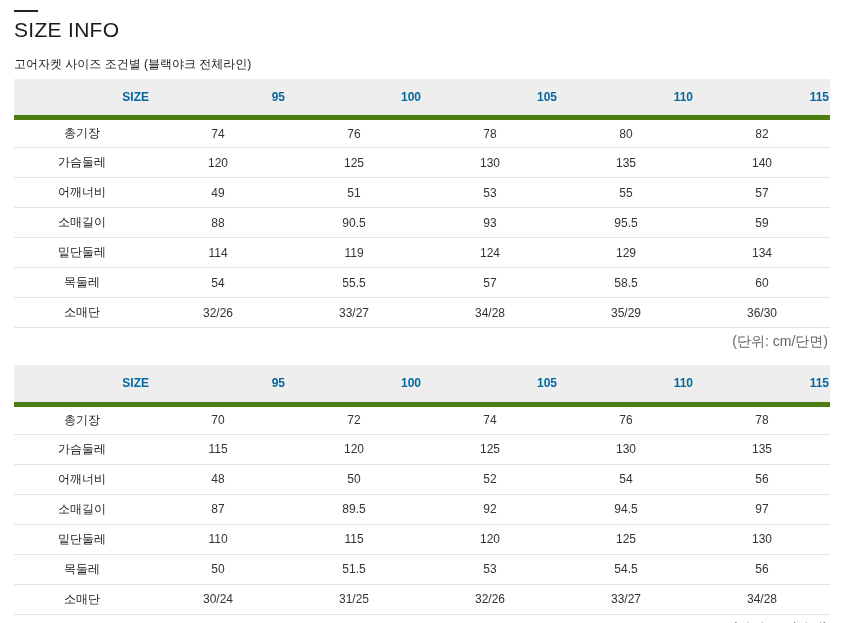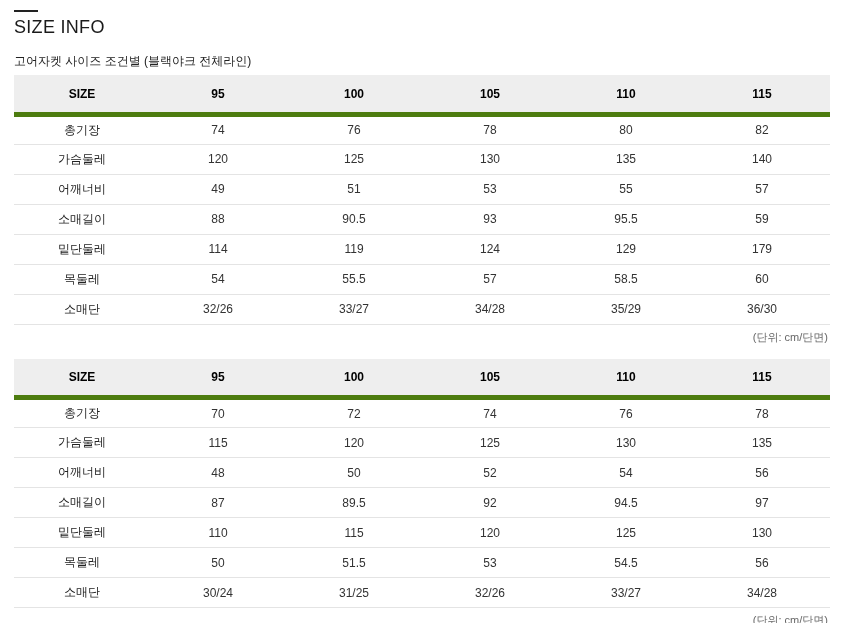--- a/index.html
+++ b/index.html
@@ -19,21 +19,21 @@
     width: 844px;
     padding: 0 14px;
   }
   .top-rule {
     width: 24px;
     height: 0;
     border-top: 2px solid #222222;
     margin: 10px 0 6px 0;
   }
   .page-title {
-    font-size: 18px;
+    font-size: 21px;
     font-weight: 400;
     letter-spacing: 0.3px;
     color: #1a1a1a;
     margin: 0 0 16px 0;
     line-height: 1.1;
   }
   .section { margin-bottom: 6px; }
   .section-title {
     font-size: 12px;
     font-weight: normal;
@@ -43,42 +43,42 @@
   }
   table.size-table {
     width: 100%;
     border-collapse: collapse;
     table-layout: fixed;
     font-size: 12px;
   }
   table.size-table th {
     background: #eeeeee;
     font-weight: bold;
-    color: #000000;
+    color: #0369a1;
     height: 39px;
-    text-align: center;
+    text-align: right;
     border: none;
     font-size: 12px;
   }
   table.size-table td {
     height: 30px;
     text-align: center;
     color: #333333;
     border-bottom: 1px solid #e4e4e4;
     font-size: 12px;
   }
   table.size-table tbody tr:first-child td {
     border-top: 5px solid #4d7c0f;
   }
   table.size-table td.row-head {
     color: #222222;
   }
   .unit-note {
     text-align: right;
-    font-size: 11px;
+    font-size: 14px;
     color: #666666;
     margin: 5px 2px 14px 0;
   }
 </style>
 </head>
 <body>
 
 <div class="page">
 
   <div class="top-rule"></div>
@@ -129,21 +129,21 @@
           <td>93</td>
           <td>95.5</td>
           <td>59</td>
         </tr>
         <tr>
           <td class="row-head">밑단둘레</td>
           <td>114</td>
           <td>119</td>
           <td>124</td>
           <td>129</td>
-          <td>179</td>
+          <td>134</td>
         </tr>
         <tr>
           <td class="row-head">목둘레</td>
           <td>54</td>
           <td>55.5</td>
           <td>57</td>
           <td>58.5</td>
           <td>60</td>
         </tr>
         <tr>

